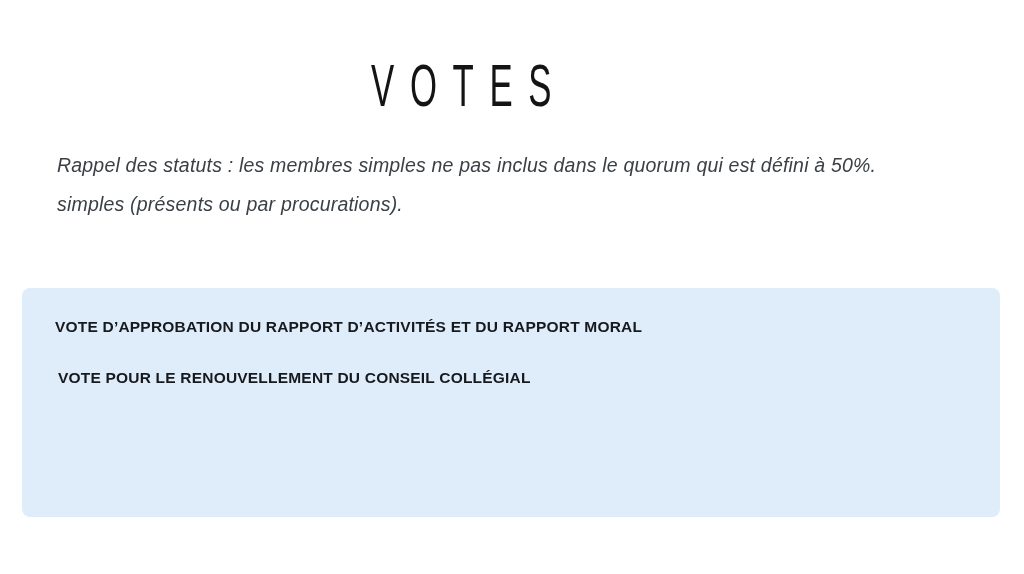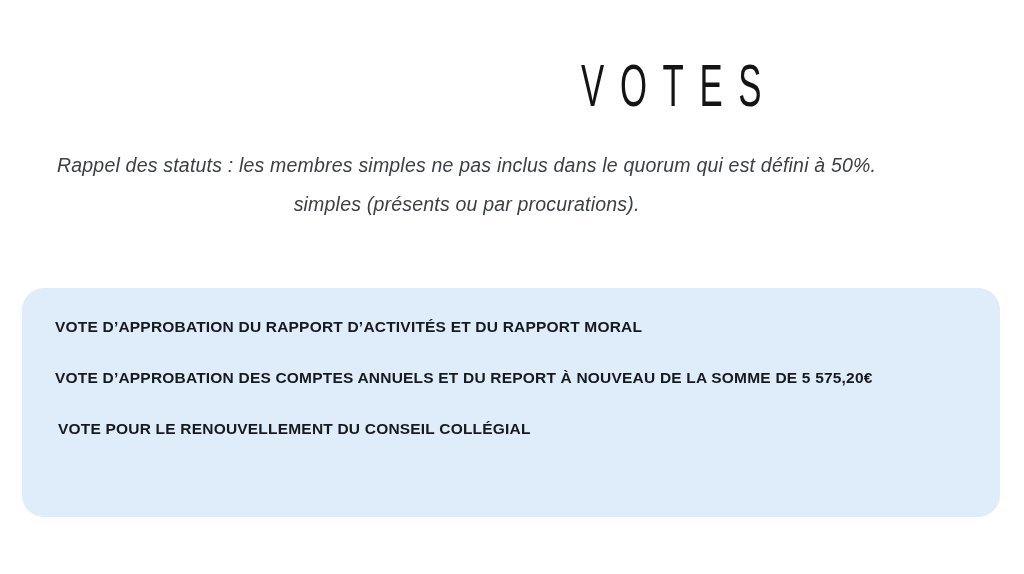--- a/index.html
+++ b/index.html
@@ -11,21 +11,22 @@
       font-family: "Liberation Sans", sans-serif;
       position: relative;
       overflow: hidden;
     }
 
     .title-wrap {
       position: absolute;
       top: 56px;
       left: 0;
       width: 848px;
-      text-align: right;
+      text-align: center;
+      padding-left: 37px;
     }
     .title {
       display: inline-block;
       font-weight: 500;
       font-size: 58px;
       line-height: 1.05;
       color: #141414;
       letter-spacing: 26px;
       padding-left: 26px; 
       transform: scale(0.60, 1.02);
@@ -35,32 +36,31 @@
 
     .intro {
       position: absolute;
       left: 57px;
       top: 146px;
       font-style: italic;
       font-size: 19.5px;
       line-height: 39px;
       color: #3b4046;
       letter-spacing: 0.2px;
-      text-align: center;
     }
     .intro-line { white-space: nowrap; }
 
     .votes-panel {
       position: absolute;
       left: 22px;
       top: 288px;
       width: 978px;
       height: 229px;
       background: #dfecf9;
-      border-radius: 22px;
+      border-radius: 8px;
       box-sizing: border-box;
       padding: 29px 24px 8px 33px;
       display: flex;
       flex-direction: column;
       gap: 31px;
     }
     .vote-item {
       font-weight: bold;
       font-size: 15.5px;
       line-height: 20px;
@@ -77,15 +77,14 @@
   <div class="title">VOTES</div>
 </div>
 
 <div class="intro">
   <div class="intro-line">Rappel des statuts : les membres simples ne pas inclus dans le quorum qui est défini à 50%.</div>
   <div class="intro-line">simples (présents ou par procurations).</div>
 </div>
 
 <div class="votes-panel">
   <div class="vote-item">VOTE D’APPROBATION DU RAPPORT D’ACTIVITÉS ET DU RAPPORT MORAL</div>
-  <div class="vote-item">VOTE D’APPROBATION DES COMPTES ANNUELS ET DU REPORT À NOUVEAU DE LA SOMME DE 5 575,20€</div>
   <div class="vote-item">VOTE POUR LE RENOUVELLEMENT DU CONSEIL COLLÉGIAL</div>
 </div>
 
 </body></html>

